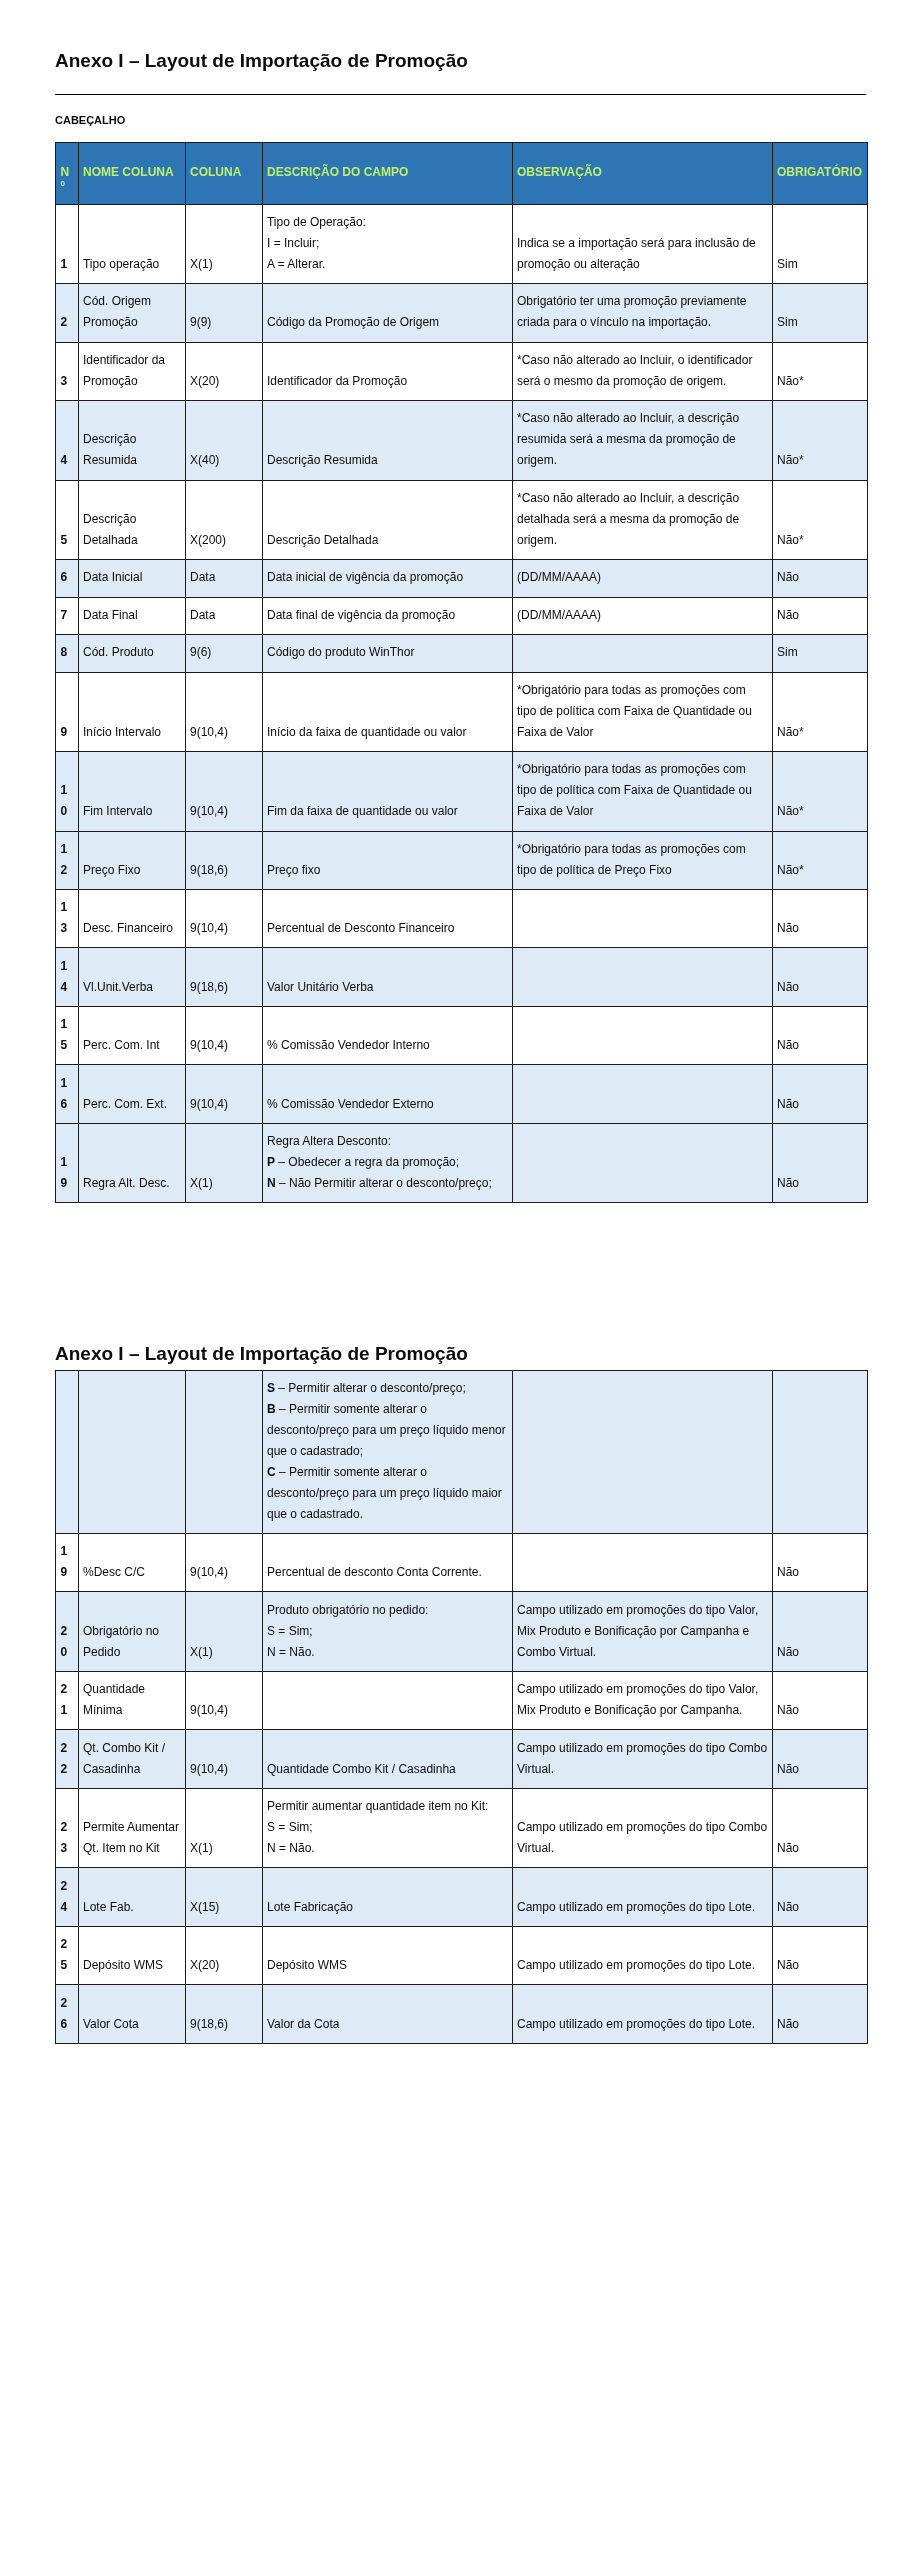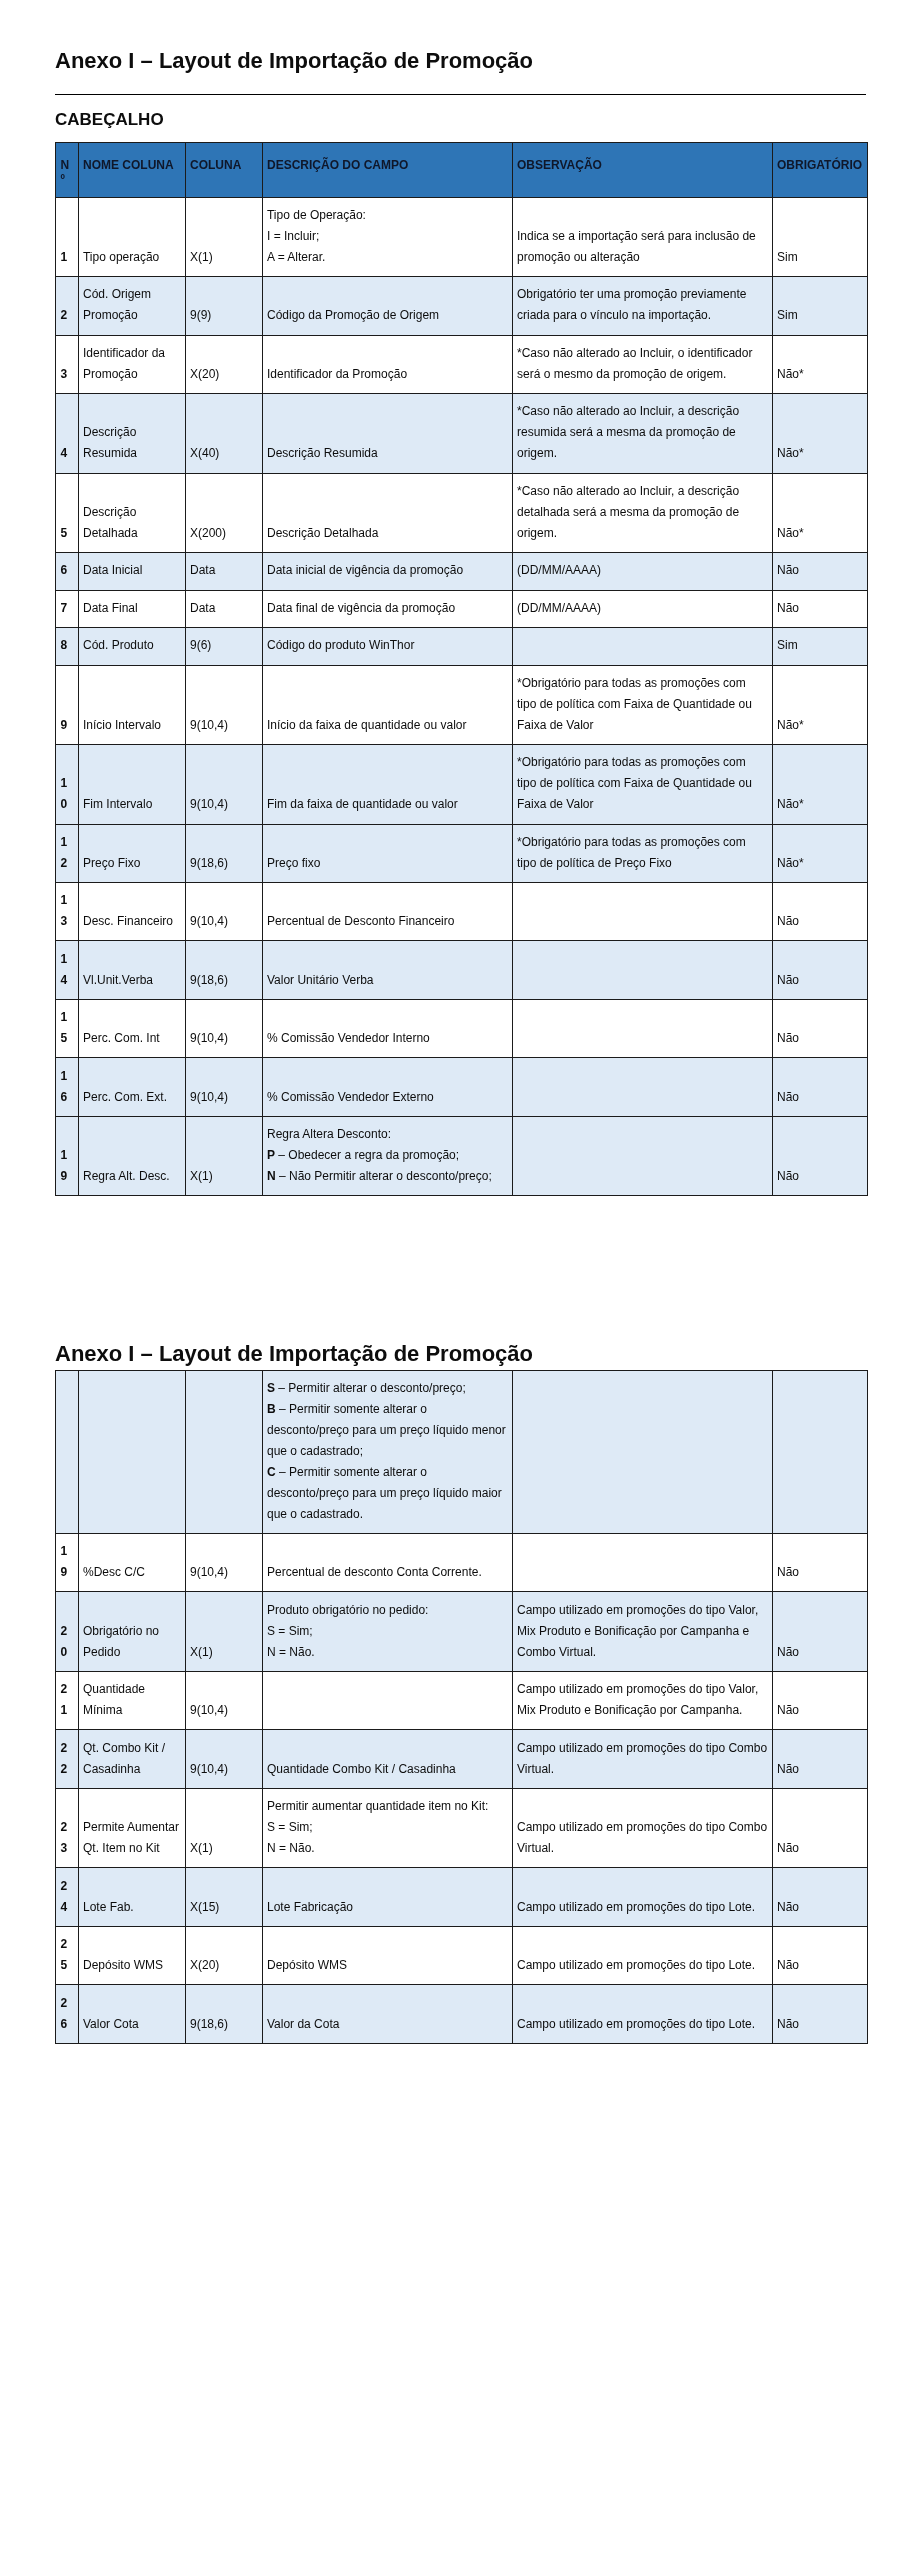--- a/index.html
+++ b/index.html
@@ -10,34 +10,34 @@
     background:#ffffff;
     font-family:"Liberation Sans","DejaVu Sans",sans-serif;
     color:var(--text-c,#0d0d0d);
     overflow:hidden;
   }
   .section{position:absolute;left:55px;width:811px;}
   .sec1{top:51px;}
   .sec2{top:1344px;}
   h1.doc-title{
     margin:0;
-    font-size:22px;
+    font-size:19px;
     line-height:20px;
     font-weight:bold;
     color:#0d0d0d;
   }
   .title-rule{
     margin-top:23px;
     height:1.1px;
     background:#000000;
     width:100%;
   }
   .doc-subtitle{
     margin-top:17.6px;
-    font-size:17px;
+    font-size:11px;
     font-weight:bold;
     line-height:14.3px;
   }
   table.spec{
     margin-top:15.4px;
     border-collapse:collapse;
     table-layout:fixed;
     width:811px;
     border:1.1px solid #000000;
   }
@@ -49,22 +49,22 @@
     padding:7.2px 4.4px 8.3px 4.4px;
     overflow:hidden;
     word-wrap:break-word;
   }
   table.spec th{
     background:var(--header-bg,#2E75B6);
     font-weight:bold;
     text-align:left;
     vertical-align:top;
     line-height:15px;
-    padding-top:15px;
-    color:#0f172a;
+    padding-top:22px;
+    color:#bef264;
   }
   table.spec tr{height:36px;}
   table.spec tr.hdr{height:36px;}
   tr.alt td{background:var(--alt-bg,#DEEAF6);}
   td.c-num{font-weight:bold;padding-left:3.3px;padding-right:1.1px;}
   td.c-desc{padding-right:16.5px;margin-left:29px;}
   td.c-obs{padding-right:22px;}
   .ln{min-height:21px;}
   col.w-num{width:22.6px;}
   col.w-name{width:107px;}

